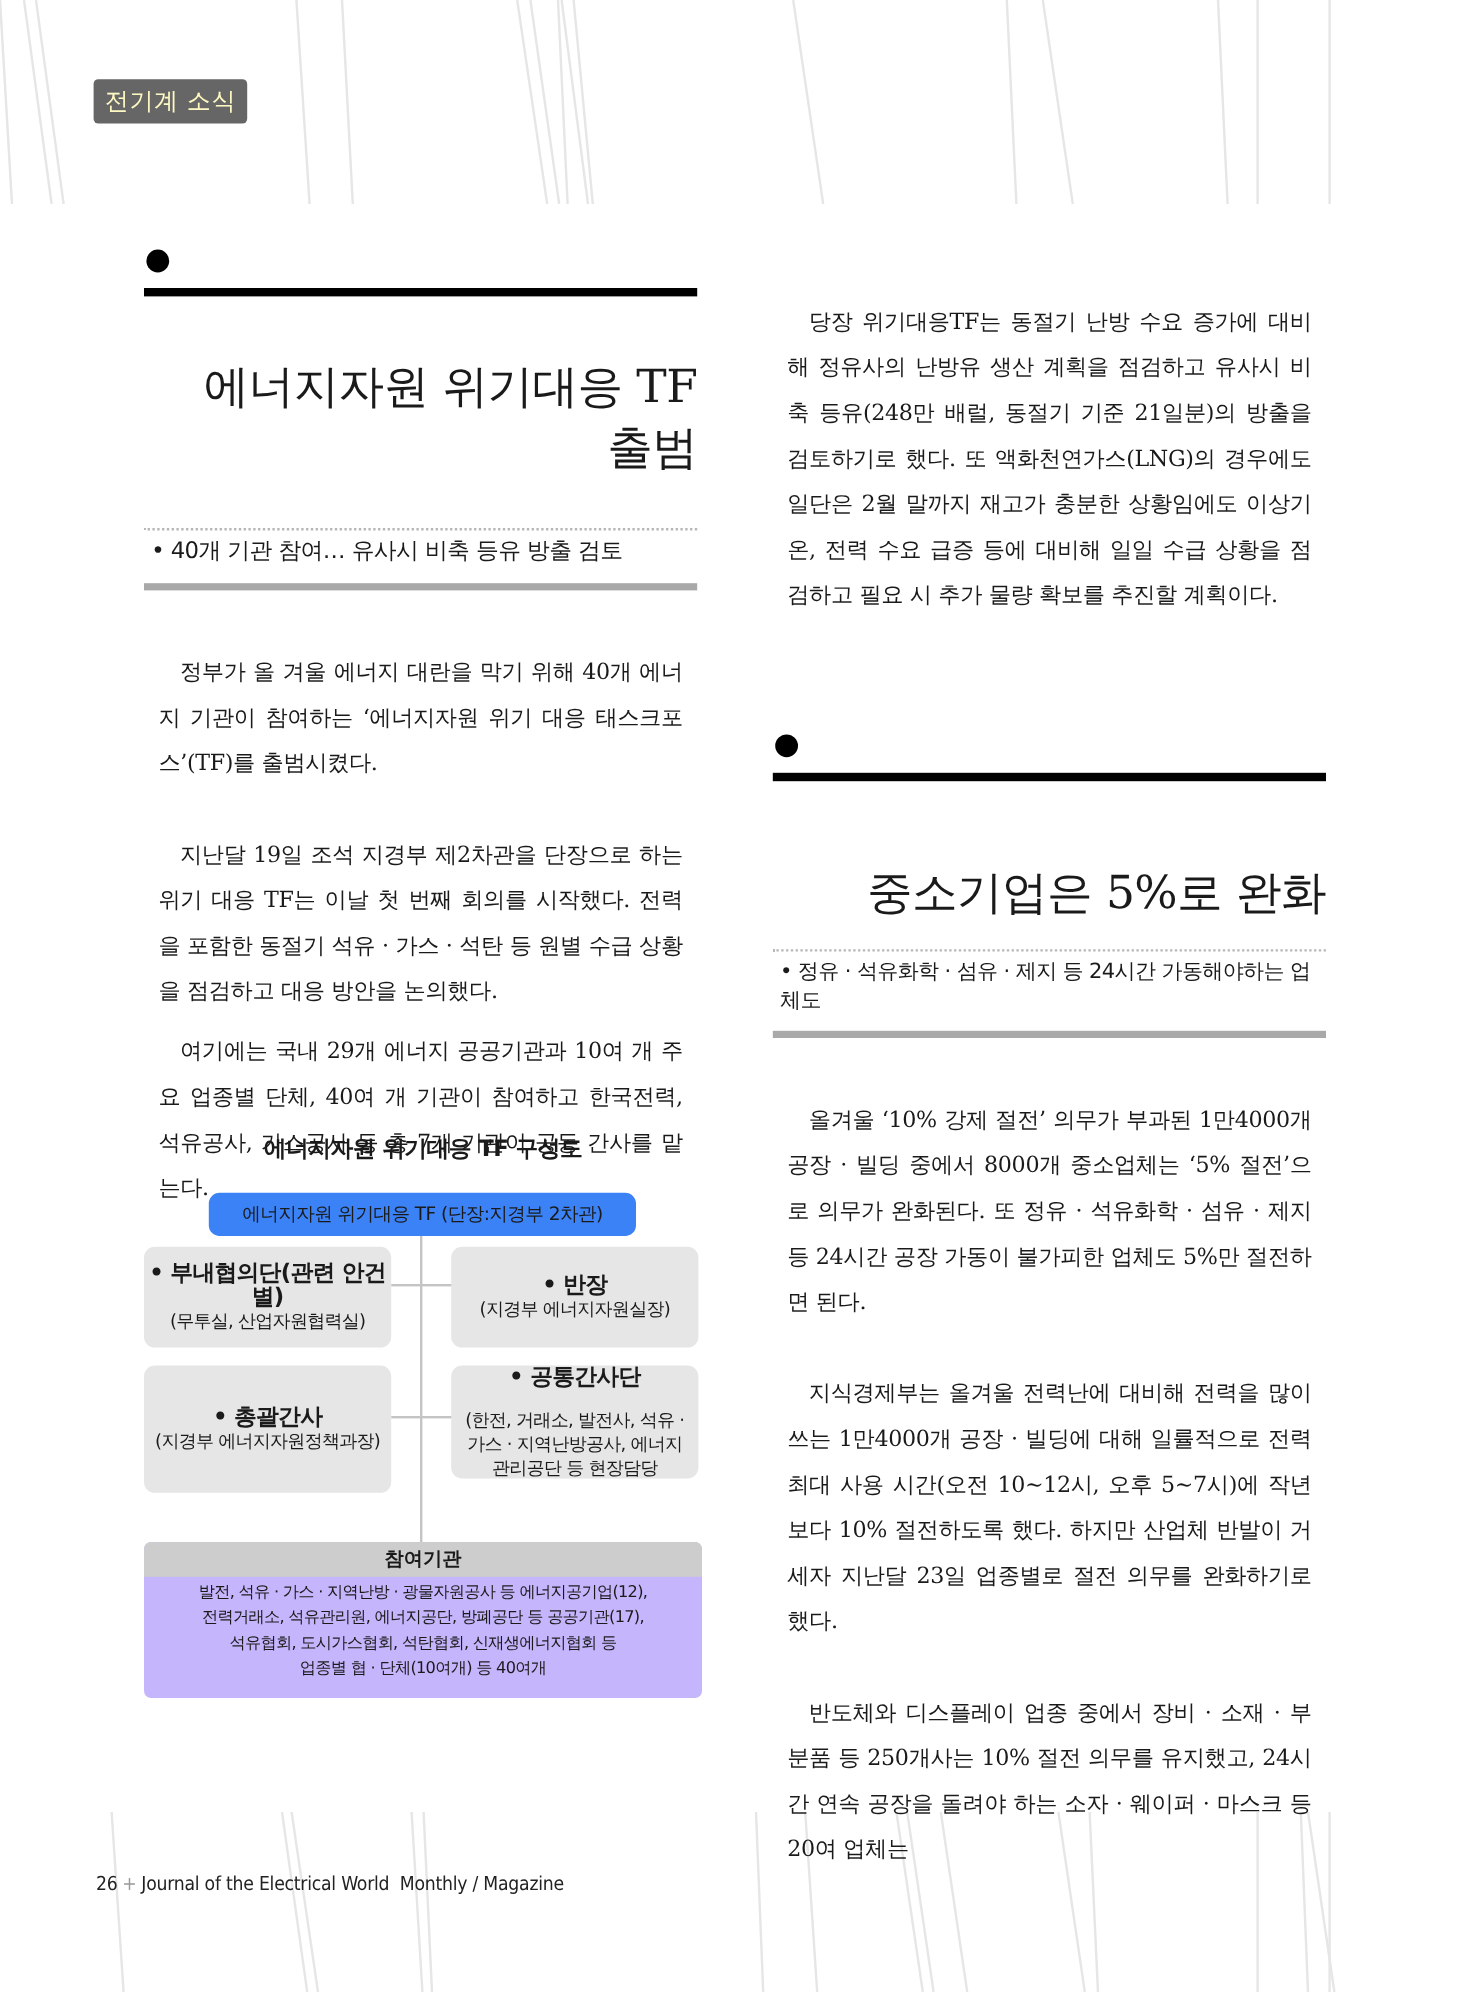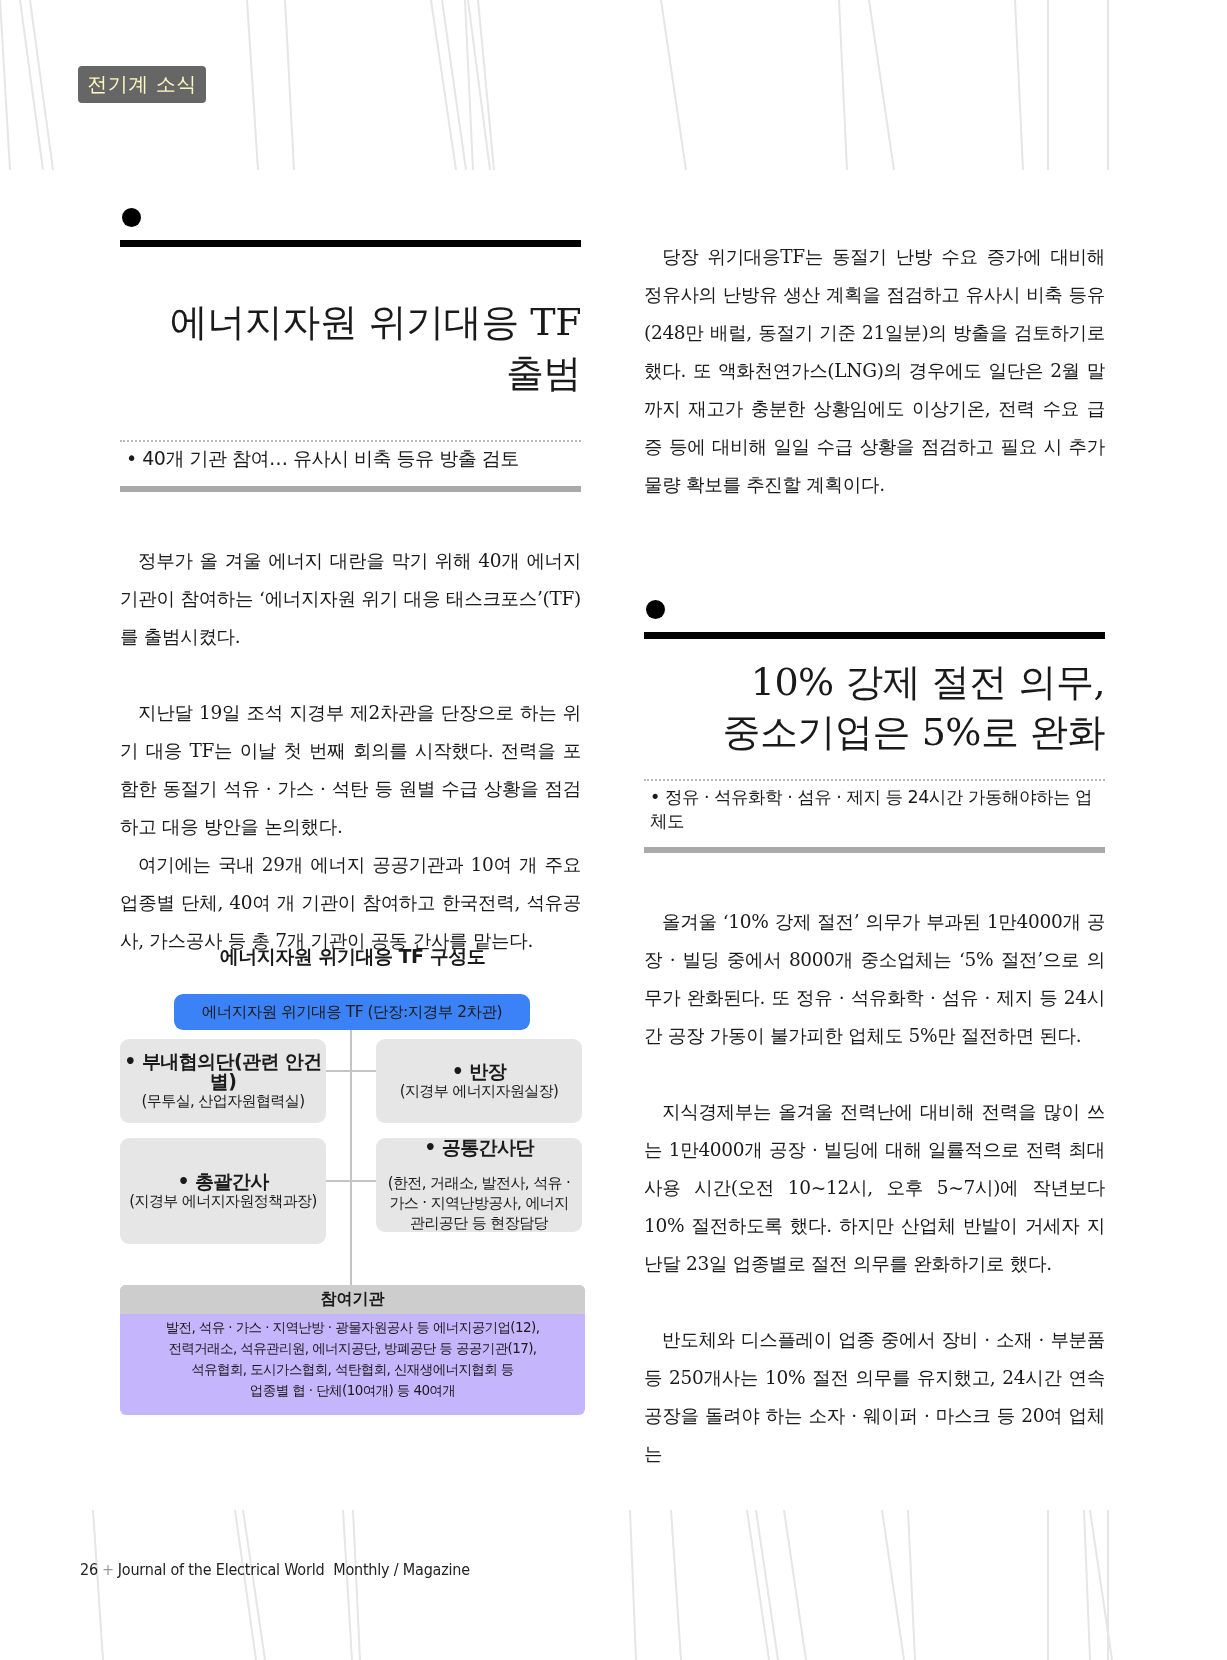--- a/index.html
+++ b/index.html
@@ -15,21 +15,21 @@
   .col { position: absolute; width: 461px; }
   .col-left { left: 120px; top: 208px; }
   .col-right { left: 644px; top: 238px; }
   .bullet-dot { width: 19px; height: 19px; border-radius: 50%; background: #000; margin-left: 2px; }
   .thick-rule { height: 7px; background: #000; margin-top: 13px; }
   .headline { font-size: 38px; font-weight: normal; margin: 50px 0 0 4px; line-height: 1.35; letter-spacing: -0.5px; text-align: right; }
   .dotted { border-top: 2px dotted #b8b8b8; margin-top: 40px; }
   .subhead { font-family: "DejaVu Sans", "Liberation Sans", sans-serif; font-size: 19px;
     margin: 4px 0 0 6px; letter-spacing: -0.5px; }
   .gray-rule { height: 6px; background: #a9a9a9; margin-top: 14px; }
-  .para { font-size: 18.5px; line-height: 38px; text-align: justify; margin: 0; letter-spacing: -0.3px; }
+  .para { font-size: 18.5px; line-height: 38px; text-align: justify; margin: 12px; letter-spacing: -0.3px; }
   .para.indent { text-indent: 18px; }
   .diagram { position: absolute; left: 120px; top: 944px; width: 465px; height: 470px;
     font-family: "DejaVu Sans", "Liberation Sans", sans-serif; }
   .dg-title { position: absolute; left: 0; width: 465px; top: 0; text-align: center; font-size: 19px; font-weight: bold; letter-spacing: -0.5px; }
   .dg-top { position: absolute; left: 54px; top: 50px; width: 356px; height: 36px; background: #3b82f6;
     border-radius: 9px; display: flex; align-items: center; justify-content: center; font-size: 15.5px; letter-spacing: -0.5px; }
   .dg-box { position: absolute; width: 206px; background: #e6e6e6; border-radius: 9px;
     display: flex; flex-direction: column; align-items: center; justify-content: center; text-align: center;
     font-size: 15px; line-height: 20px; letter-spacing: -0.6px; }
   .dg-box .b { font-weight: bold; font-size: 19px; }
@@ -136,21 +136,21 @@
   </div>
 </div>
 
 <div class="col col-right">
   <p class="para indent">당장 위기대응TF는 동절기 난방 수요 증가에 대비해 정유사의 난방유 생산 계획을 점검하고 유사시 비축 등유(248만 배럴, 동절기 기준 21일분)의 방출을 검토하기로 했다. 또 액화천연가스(LNG)의 경우에도 일단은 2월 말까지 재고가 충분한 상황임에도 이상기온, 전력 수요 급증 등에 대비해 일일 수급 상황을 점검하고 필요 시 추가 물량 확보를 추진할 계획이다.</p>
 
   <div style="margin-top:96px;">
     <div class="bullet-dot"></div>
     <div class="thick-rule"></div>
     <h1 class="headline" style="margin-top:18px; line-height:50px;">
-      <span>10% 강제 절전 의무,</span><br>
+      <br>
       <span>중소기업은 5%로 완화</span>
     </h1>
     <div class="dotted" style="margin-top:22px;"></div>
     <div class="subhead" style="font-size:17.5px;">• 정유 · 석유화학 · 섬유 · 제지 등 24시간 가동해야하는 업체도</div>
     <div class="gray-rule"></div>
 
     <p class="para indent" style="margin-top:50px;">올겨울 ‘10% 강제 절전’ 의무가 부과된 1만4000개 공장 · 빌딩 중에서 8000개 중소업체는 ‘5% 절전’으로 의무가 완화된다. 또 정유 · 석유화학 · 섬유 · 제지 등 24시간 공장 가동이 불가피한 업체도 5%만 절전하면 된다.</p>
     <p class="para indent" style="margin-top:38px;">지식경제부는 올겨울 전력난에 대비해 전력을 많이 쓰는 1만4000개 공장 · 빌딩에 대해 일률적으로 전력 최대 사용 시간(오전 10~12시, 오후 5~7시)에 작년보다 10% 절전하도록 했다. 하지만 산업체 반발이 거세자 지난달 23일 업종별로 절전 의무를 완화하기로 했다.</p>
     <p class="para indent" style="margin-top:38px;">반도체와 디스플레이 업종 중에서 장비 · 소재 · 부분품 등 250개사는 10% 절전 의무를 유지했고, 24시간 연속 공장을 돌려야 하는 소자 · 웨이퍼 · 마스크 등 20여 업체는</p>
   </div>

